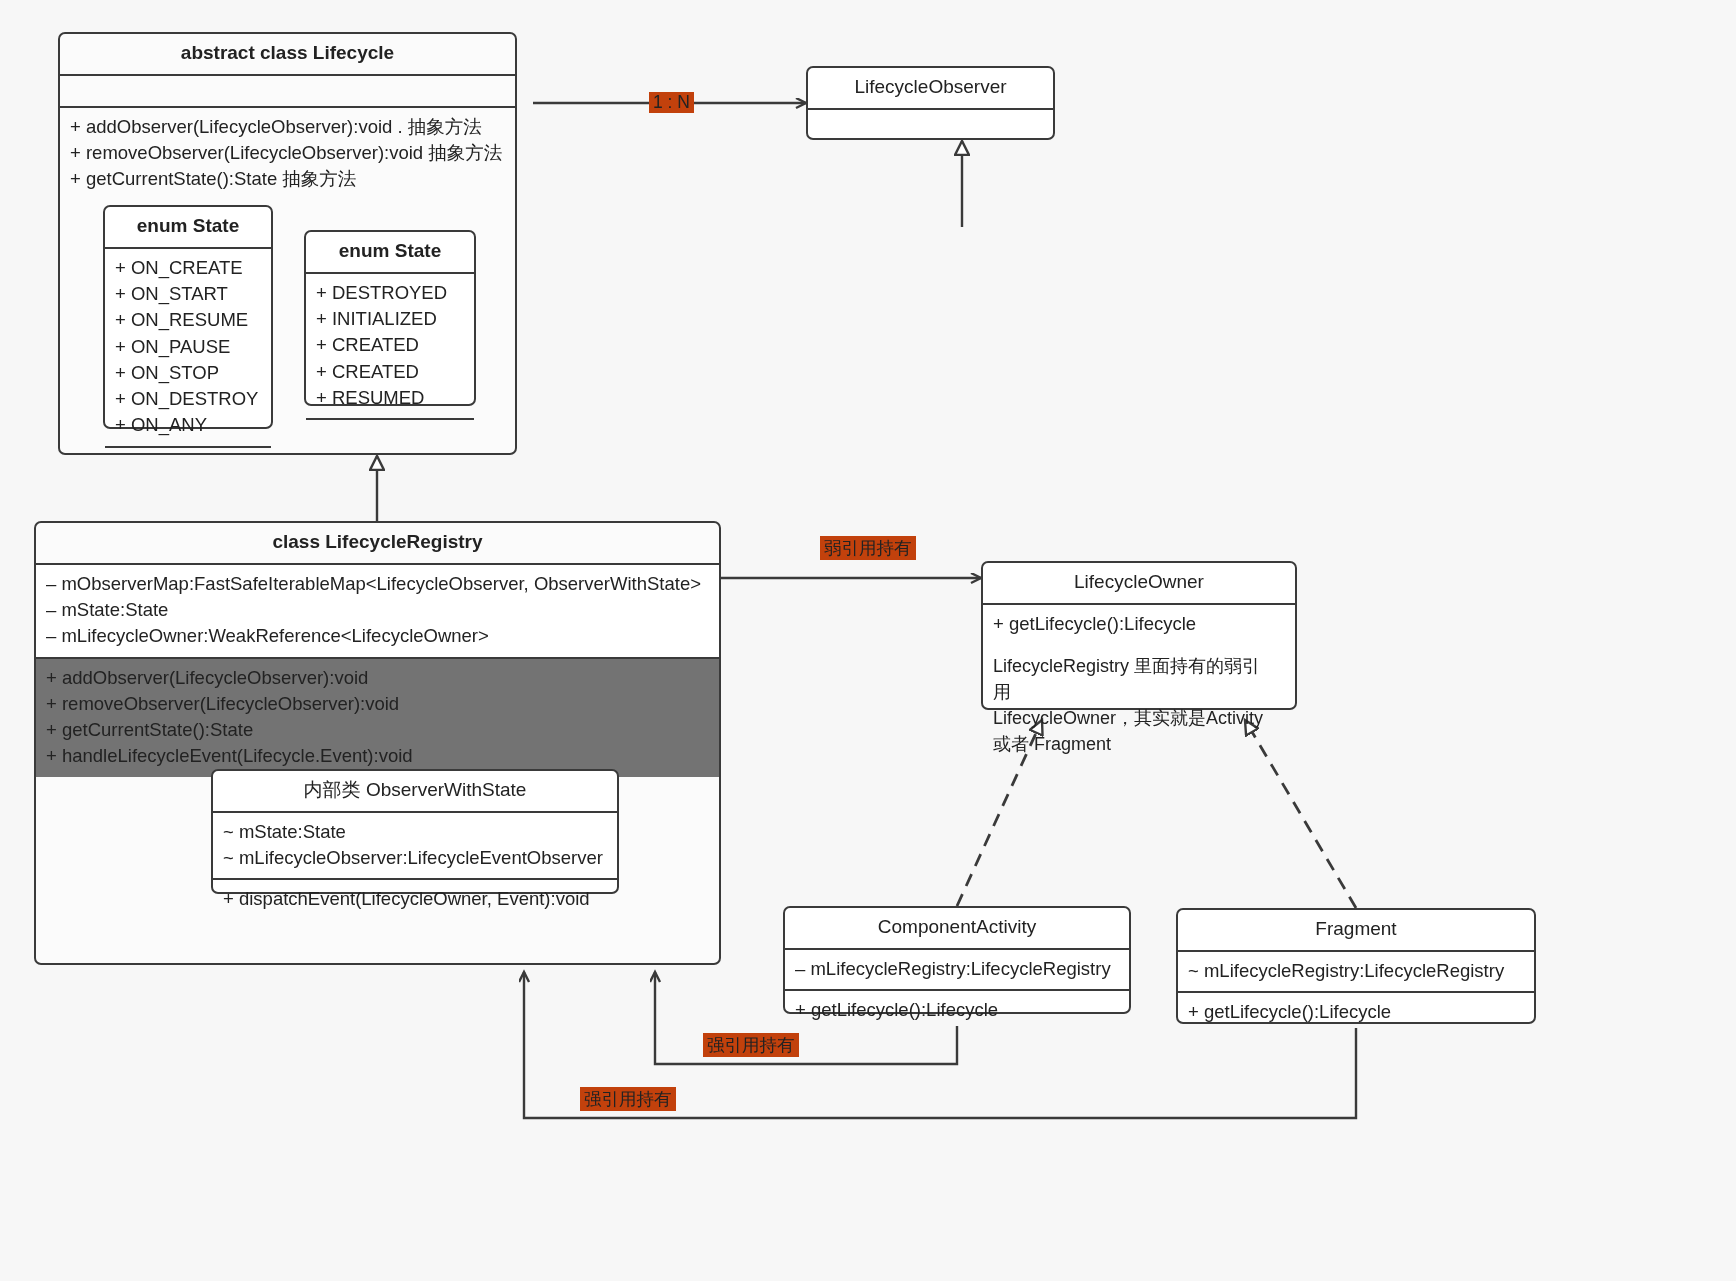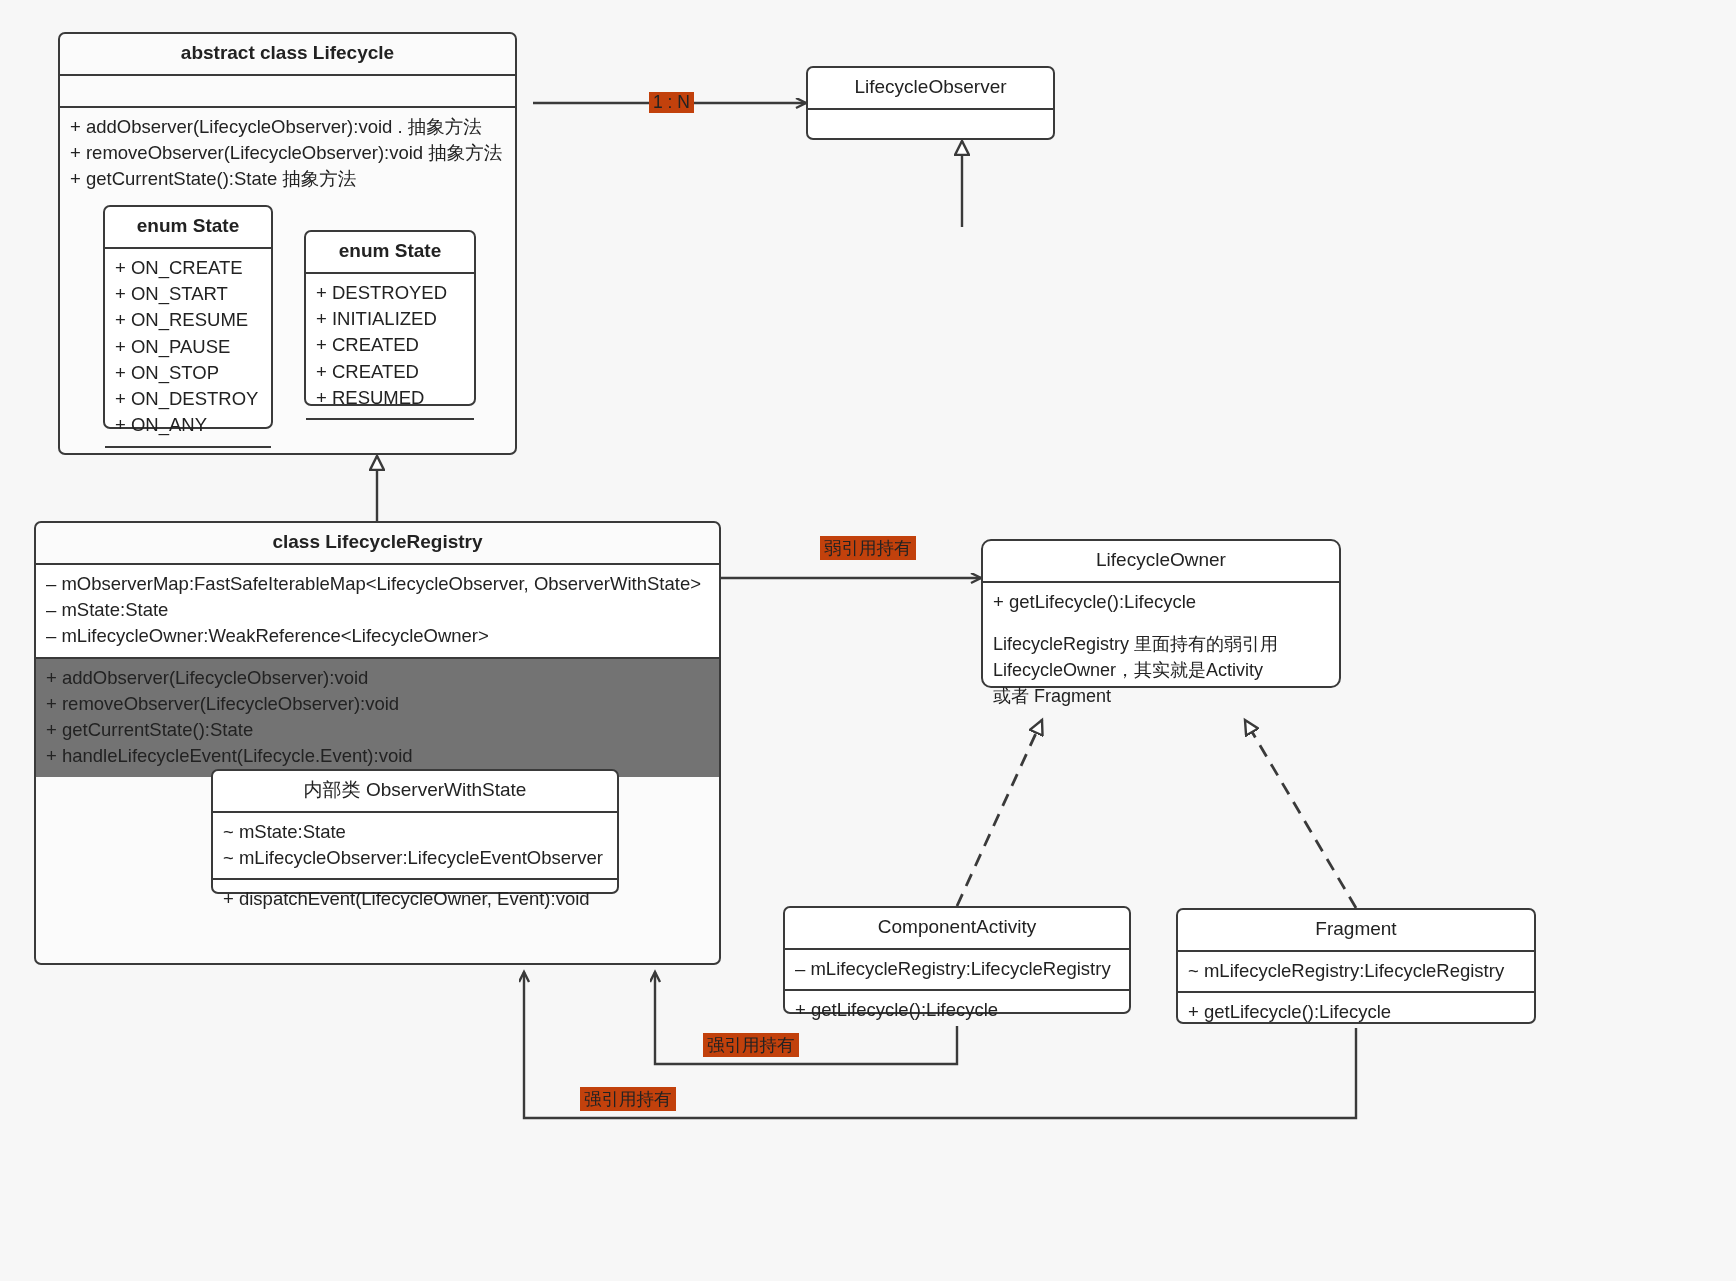--- a/index.html
+++ b/index.html
@@ -77,21 +77,21 @@
   }
 
   
   #box-lifecycle      { left: 58px;   top: 32px;   width: 459px;  height: 423px; }
   #box-event          { left: 103px;  top: 205px;  width: 170px;  height: 224px; }
   #box-state          { left: 304px;  top: 230px;  width: 172px;  height: 176px; }
   #box-observer       { left: 806px;  top: 66px;   width: 249px;  height: 74px; }
   #box-generic        { left: 711px;  top: 227px;  width: 503px;  height: 84px; }
   #box-registry       { left: 34px;   top: 521px;  width: 687px;  height: 444px; }
   #box-ows            { left: 211px;  top: 769px;  width: 408px;  height: 125px; }
-  #box-owner          { left: 981px;  top: 539px;  width: 360px;  height: 149px; border-radius: 10px; }
+  #box-owner          { left: 981px;  top: 561px;  width: 316px;  height: 149px; }
   #box-activity       { left: 783px;  top: 906px;  width: 348px;  height: 108px; }
   #box-fragment       { left: 1176px; top: 908px;  width: 360px;  height: 116px; }
 </style>
 </head>
 <body>
 
 <div id="canvas">
 
   <svg class="edges" viewBox="0 0 1736 1281" xmlns="http://www.w3.org/2000/svg">
     <defs>

